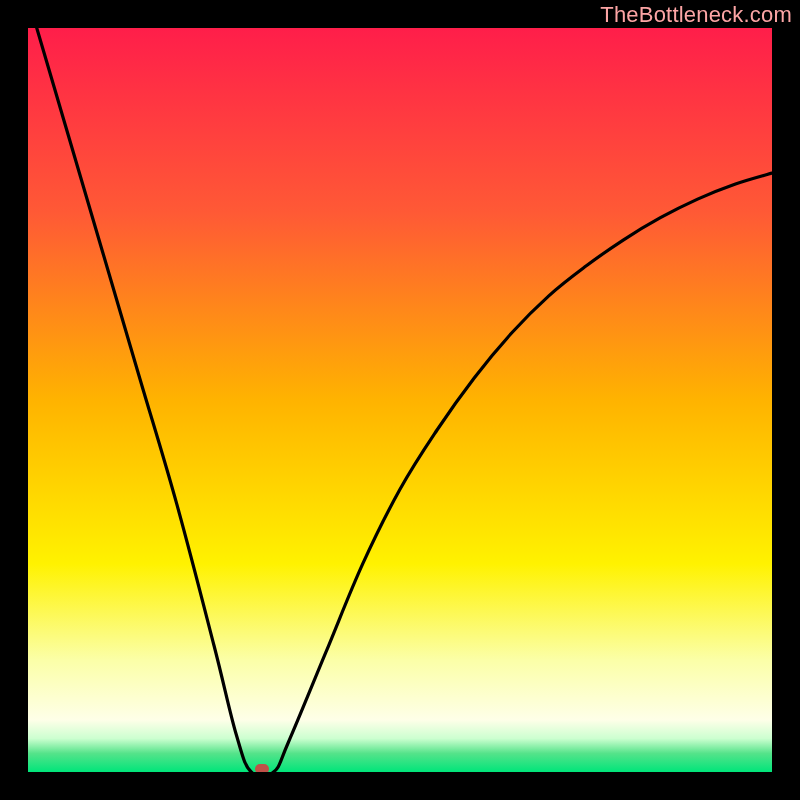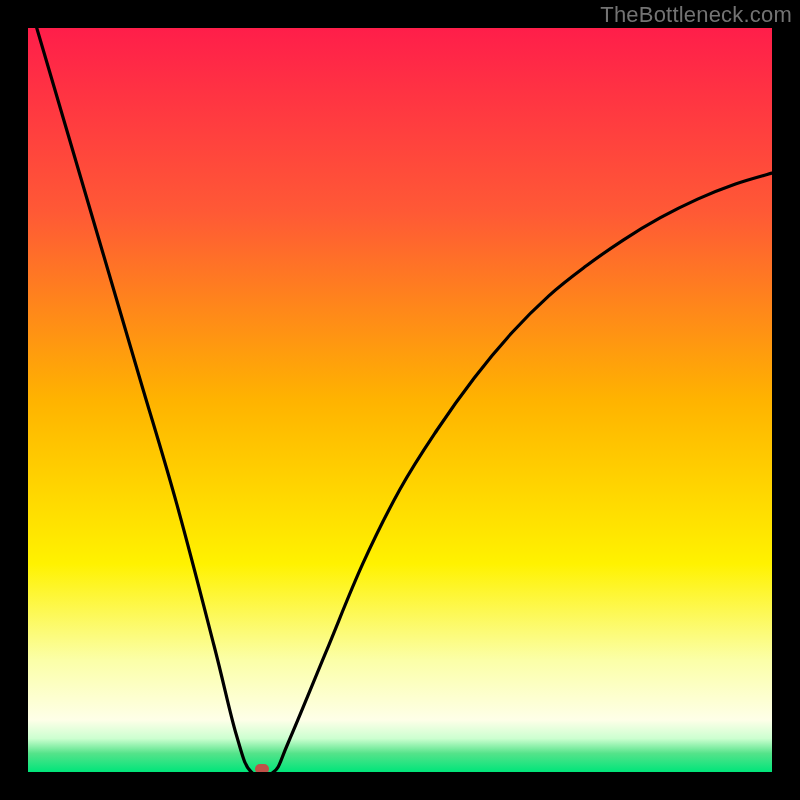--- a/index.html
+++ b/index.html
@@ -31,21 +31,21 @@
     position: absolute;
     left: 0;
     top: 0;
     width: 100%;
     height: 100%;
   }
   .attribution {
     position: absolute;
     top: 2px;
     right: 8px;
-    color: #737373;
+    color: #fca5a5;
     font-size: 22px;
     font-weight: 400;
     letter-spacing: 0.2px;
     user-select: none;
   }
   svg.curve {
     position: absolute;
     left: 0;
     top: 0;
     width: 100%;

